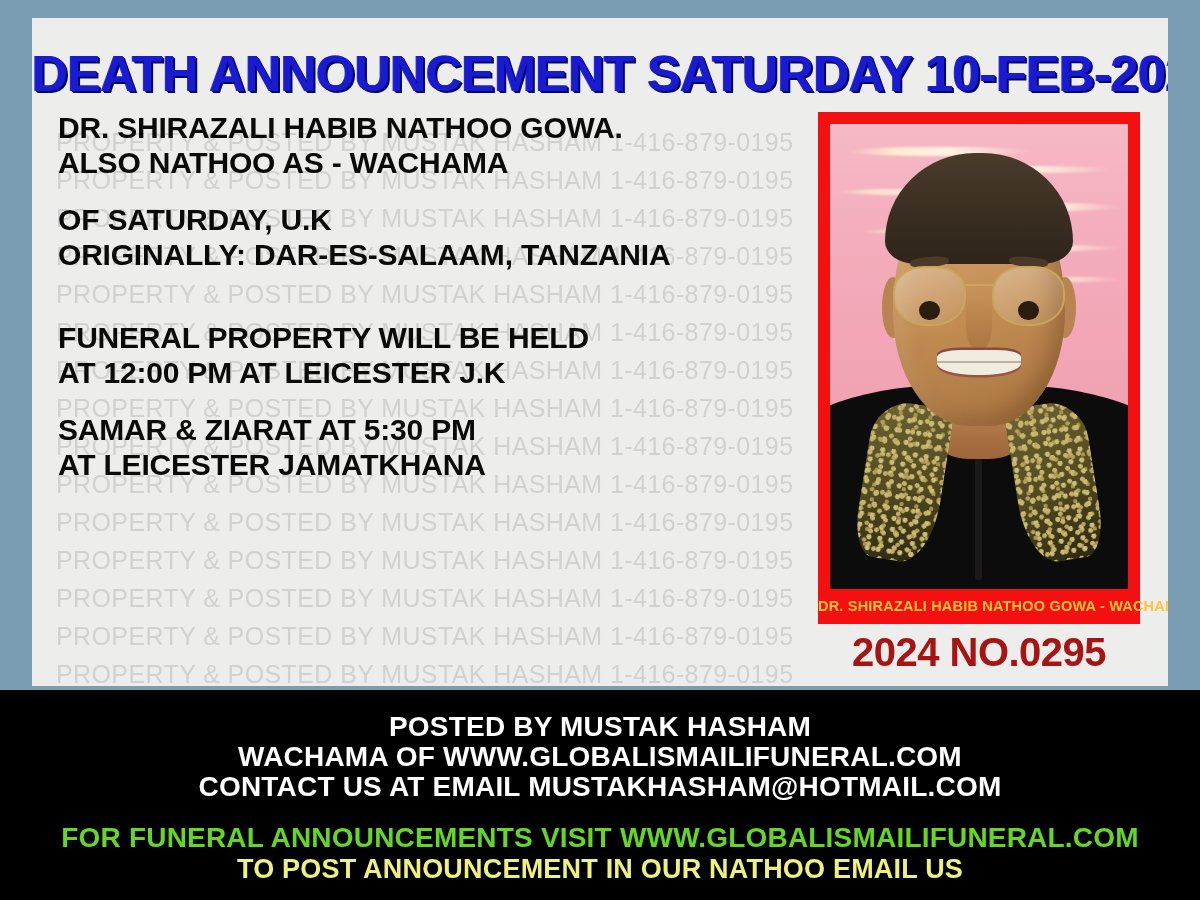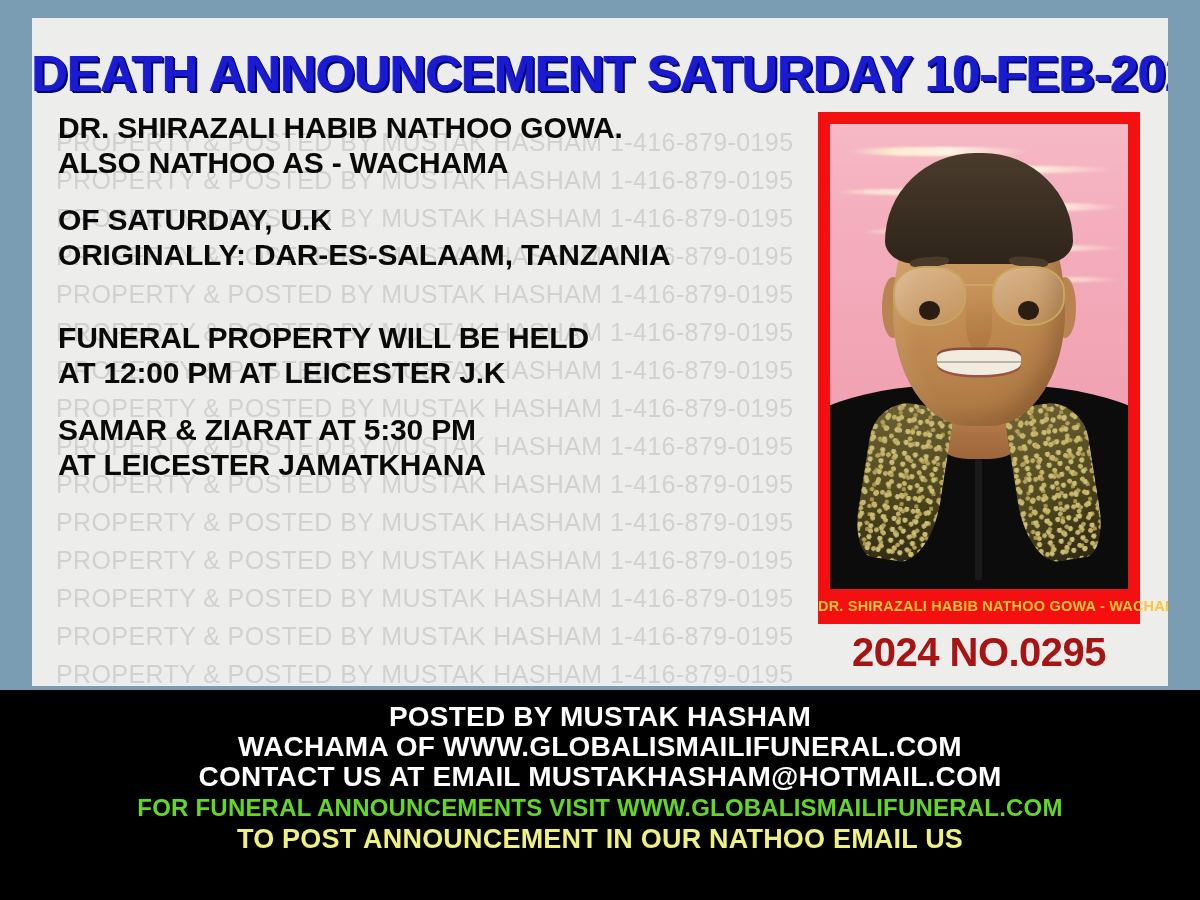--- a/index.html
+++ b/index.html
@@ -350,29 +350,30 @@
     font-weight: bold;
     letter-spacing: 0.2px;
   }
   .f-white {
     color: #ffffff;
     font-size: 28px;
     line-height: 30px;
   }
   .f-green {
     color: #63d626;
-    font-size: 24px;
+    font-size: 28px;
     line-height: 32px;
+    margin-top: 20px;
   }
   .f-yellow {
     color: #eef07f;
     font-size: 27px;
     line-height: 31px;
   }
-  .f-pad-top { padding-top: 12px; }
+  .f-pad-top { padding-top: 22px; }
 </style>
 </head>
 <body>
 
 <div class="poster">
 
   <div class="matte"></div>
 
   <div class="panel">
 

